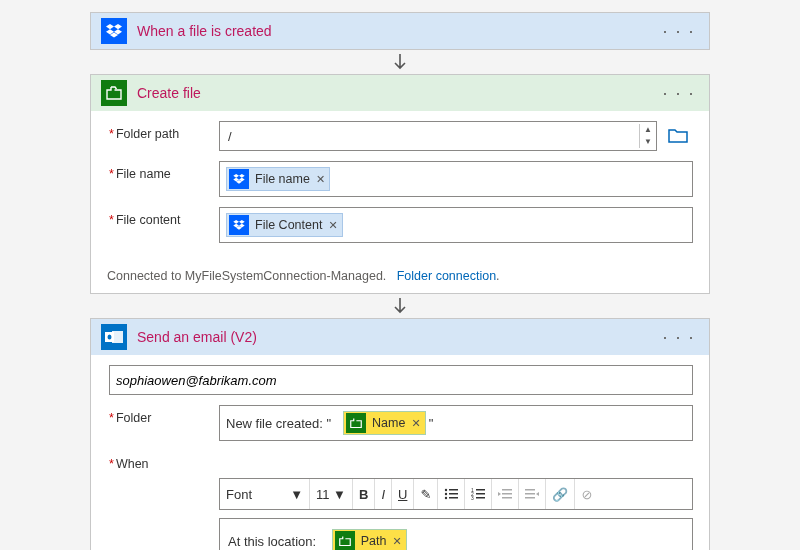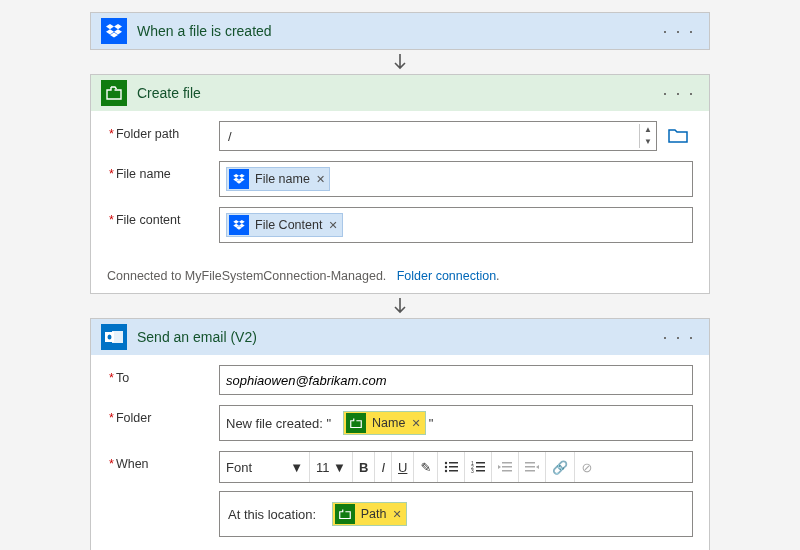--- a/index.html
+++ b/index.html
@@ -1,21 +1,21 @@
 <!DOCTYPE html>
 <html><head>
 <meta charset="utf-8">
 <style>
 * { box-sizing: border-box; margin: 0; padding: 0; }
 body { font-family: "Segoe UI", Arial, sans-serif; background: #f4f4f4; padding: 12px 20px; font-size: 13px; color: #333; }
 .flow { display: flex; flex-direction: column; align-items: center; }
 .card { width: 620px; border: 1px solid #c7c7c7; background: #fff; }
 .card-hdr { display: flex; align-items: center; height: 36px; padding: 0 10px; }
 .hdr-icon { width: 26px; height: 26px; display: flex; align-items: center; justify-content: center; margin-right: 10px; flex-shrink: 0; }
-.hdr-title { flex: 1; font-size: 14px; color: #14532d; }
+.hdr-title { flex: 1; font-size: 14px; color: #be185d; }
 .hdr-menu { color: #605e5c; font-size: 18px; letter-spacing: 1px; cursor: pointer; padding: 0 4px; }
 .blue-hdr { background: #d6e6f6; }
 .green-hdr { background: #dff0e1; }
 .arrow { color: #555; margin: 2px 0; }
 .card-body { padding: 10px 16px 6px 18px; }
 .row { display: flex; align-items: flex-start; margin-bottom: 10px; }
 .lbl { width: 110px; padding-top: 6px; font-size: 12.5px; color: #333; }
 .req::before { content: "*"; color: #c00; margin-right: 2px; }
 .field { flex: 1; }
 .box { border: 1px solid #8a8886; background: #fff; min-height: 30px; display: flex; align-items: center; flex-wrap: wrap; padding: 3px 6px; font-size: 13px; }
@@ -25,21 +25,21 @@
 .fp-text { flex: 1; padding: 0 8px; }
 .stepper { display: flex; flex-direction: column; border-left: 1px solid #c7c7c7; }
 .stepper span { font-size: 8px; line-height: 1; padding: 2px 4px; color: #555; cursor: pointer; }
 .folder-btn { width: 30px; height: 30px; border: none; background: none; cursor: pointer; display: flex; align-items: center; justify-content: center; }
 .token { display: inline-flex; align-items: center; background: #d2e4f6; border: 1px solid #a9c7e8; height: 24px; padding: 0 4px 0 2px; margin: 2px 3px 2px 0; font-size: 12.5px; }
 .token-green { background: #fde047; border-color: #a8d0ad; margin-left: 12px; }
 .token-icon { width: 20px; height: 20px; display: flex; align-items: center; justify-content: center; margin-right: 6px; }
 .token-x { margin-left: 6px; color: #555; cursor: pointer; font-size: 11px; }
 .footer { padding: 10px 16px; font-size: 12.5px; color: #605e5c; }
 .link { color: #0067b8; cursor: pointer; }
-.toolbar { display: flex; align-items: center; border: 1px solid #8a8886; height: 32px; margin-bottom: 8px; }
+.toolbar { display: flex; align-items: center; border: 1px solid #8a8886; height: 32px; margin-bottom: 8px; margin-top: 27px; }
 .tb-item { height: 100%; display: flex; align-items: center; justify-content: center; padding: 0 6px; border-right: 1px solid #ddd; cursor: pointer; font-size: 13px; }
 .tb-item.wide { min-width: 90px; justify-content: space-between; }
 .tb-item.dis { color: #a8a8a8; cursor: default; }
 .body-box { border: 1px solid #8a8886; min-height: 44px; padding: 8px; display: flex; align-items: center; flex-wrap: wrap; }
 .icon-dropbox { background: #0061ff; }
 .icon-fs { background: #107c10; }
 .icon-outlook { background: #0072c6; }
 svg { display: block; }
 </style>
 </head>
@@ -146,21 +146,20 @@
             <rect x="8" y="2" width="11" height="12" fill="#fff" opacity="0.9"></rect>
             <rect x="1" y="3" width="9" height="10" fill="#fff"></rect>
             <ellipse cx="5.5" cy="8" rx="2" ry="2.6" fill="#0072c6"></ellipse>
           </svg>
       </div>
       <div class="hdr-title">Send an email (V2)</div>
       <div class="hdr-menu">· · ·</div>
     </div>
     <div class="card-body">
       <div class="row">
-        <div class="lbl req">To</div>
         <div class="field">
           <div class="box">
             <input class="box-input" value="sophiaowen@fabrikam.com" style="">
           </div>
         </div>
       </div>
       <div class="row">
         <div class="lbl req">Folder</div>
         <div class="field">
           <div class="box">

